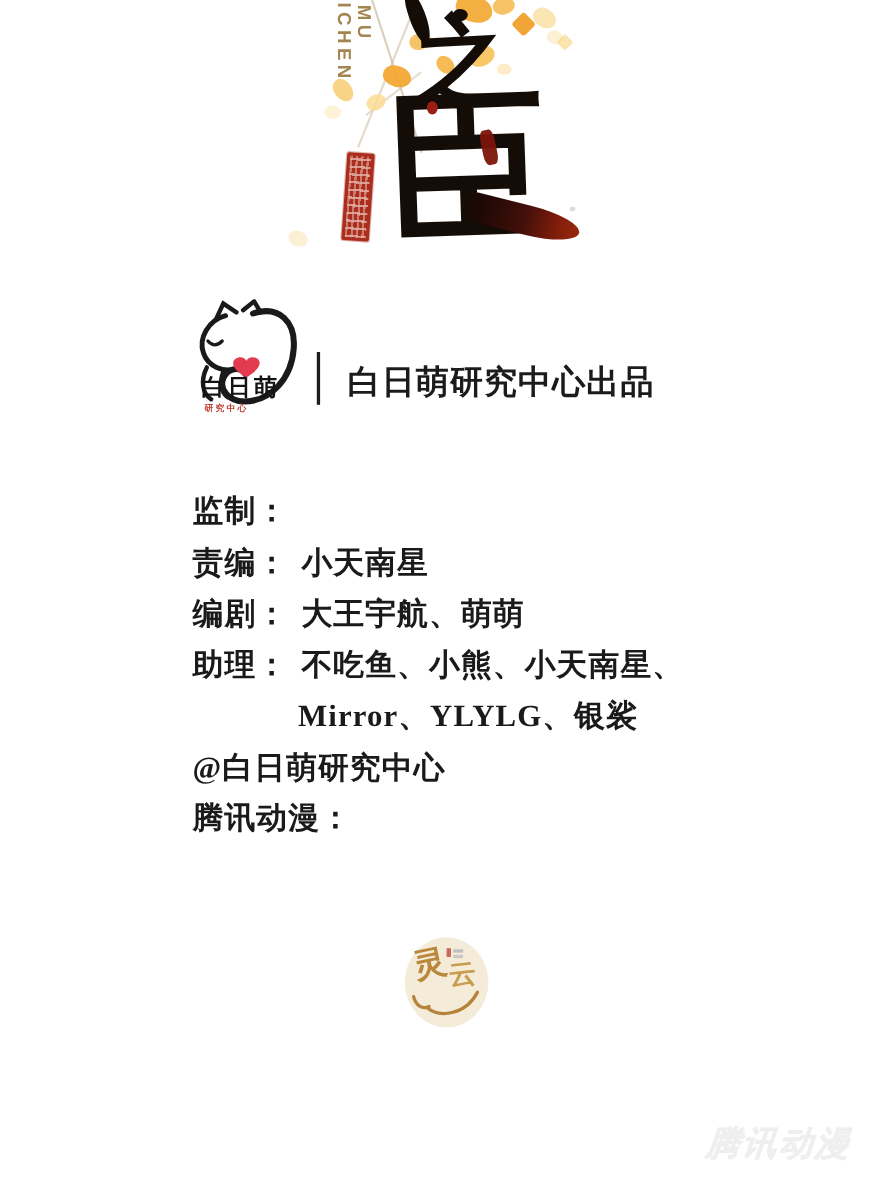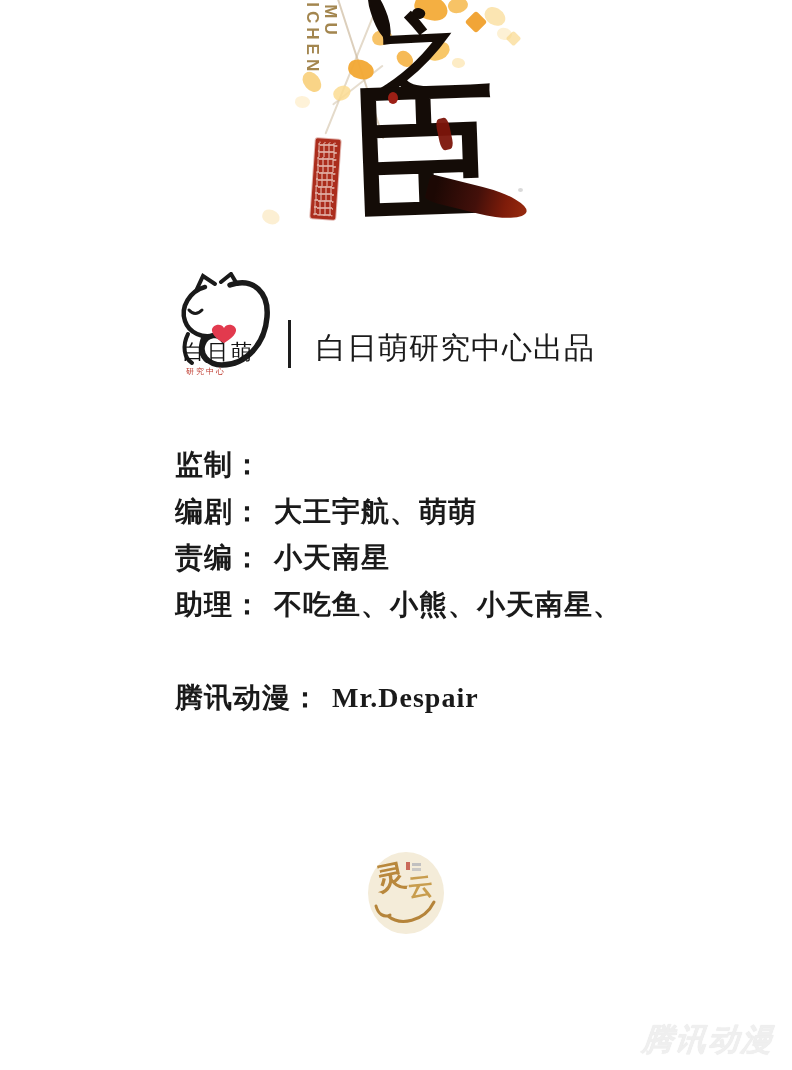--- a/index.html
+++ b/index.html
@@ -63,26 +63,26 @@
   #red-seal .seal-texture{
     position:absolute;inset:3px;
     background:
       repeating-linear-gradient(0deg,rgba(255,245,238,.85) 0 2px,transparent 2px 7px),
       repeating-linear-gradient(90deg,rgba(255,245,238,.6) 0 2px,transparent 2px 5px);
     opacity:.65;}
   #speck{left:518px;top:188px;width:5px;height:4px;background:#cfcfcf;border-radius:50%;opacity:.8;}
 
   
   #cat-logo{left:170px;top:272px;}
-  #logo-main{left:183px;top:338px;font-family:"Liberation Sans",sans-serif;font-weight:400;
+  #logo-main{left:183px;top:338px;font-family:"Liberation Sans",sans-serif;font-weight:700;
     font-size:21px;color:#131313;letter-spacing:3px;}
-  #logo-sub{left:186px;top:366px;font-family:"Liberation Sans",sans-serif;font-weight:400;
+  #logo-sub{left:186px;top:366px;font-family:"Liberation Sans",sans-serif;font-weight:700;
     font-size:8px;color:#bf3a2e;letter-spacing:2px;}
   #prod-divider{left:288px;top:320px;width:3px;height:48px;background:#1d1d1d;}
-  #production{left:316px;top:329px;font-size:30px;font-weight:400;color:#1b1b1b;
+  #production{left:316px;top:329px;font-size:30px;font-weight:700;color:#1b1b1b;
     letter-spacing:1px;line-height:38px;}
 
   
   #credits{left:175px;top:442px;font-weight:700;font-size:28px;color:#1a1a1a;letter-spacing:1px;}
   .cr-line{height:46.5px;display:flex;align-items:center;white-space:nowrap;}
   .cr-label{margin-right:12px;}
   .cr-cont{margin-left:96px;}
 
   
   #badge{left:368px;top:852px;width:76px;height:82px;border-radius:50%;background:#f4ecd9;}
@@ -163,36 +163,39 @@
 
     <div class="abs" id="prod-divider"></div>
     <div class="abs" id="production">白日萌研究中心出品</div>
   </div>
 
   <div class="abs" id="credits">
     <div class="cr-line">
       <span class="cr-label">监制：</span>
     </div>
     <div class="cr-line">
+      <span class="cr-label">责编：</span>
+      <span class="cr-value">小天南星</span>
+    </div>
+    <div class="cr-line">
       <span class="cr-label">编剧：</span>
       <span class="cr-value">大王宇航、萌萌</span>
     </div>
     <div class="cr-line">
-      <span class="cr-label">责编：</span>
-      <span class="cr-value">小天南星</span>
-    </div>
-    <div class="cr-line">
       <span class="cr-label">助理：</span>
       <span class="cr-value">不吃鱼、小熊、小天南星、</span>
     </div>
     <div class="cr-line">
+      <span class="cr-cont">Mirror、YLYLG、银裟</span>
+    </div>
+    <div class="cr-line">
+      <span class="cr-value">@白日萌研究中心</span>
     </div>
     <div class="cr-line">
       <span class="cr-label">腾讯动漫：</span>
-      <span class="cr-value">Mr.Despair</span>
     </div>
   </div>
 
   <div class="abs" id="badge">
     <span id="badge-char1">灵</span>
     <span id="badge-char2">云</span>
     <svg id="badge-swirl" width="76" height="82" viewBox="0 0 76 82">
       <path d="M8,54 C10,62 16,66 22,63 M20,64 C32,74 56,70 66,50" fill="none" stroke="#b5843a" stroke-width="3" stroke-linecap="round"></path>
     </svg>
     <div class="badge-mark" id="bm1"></div>

